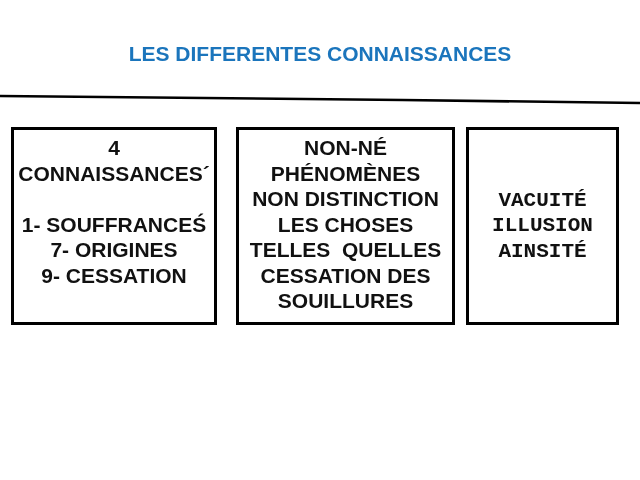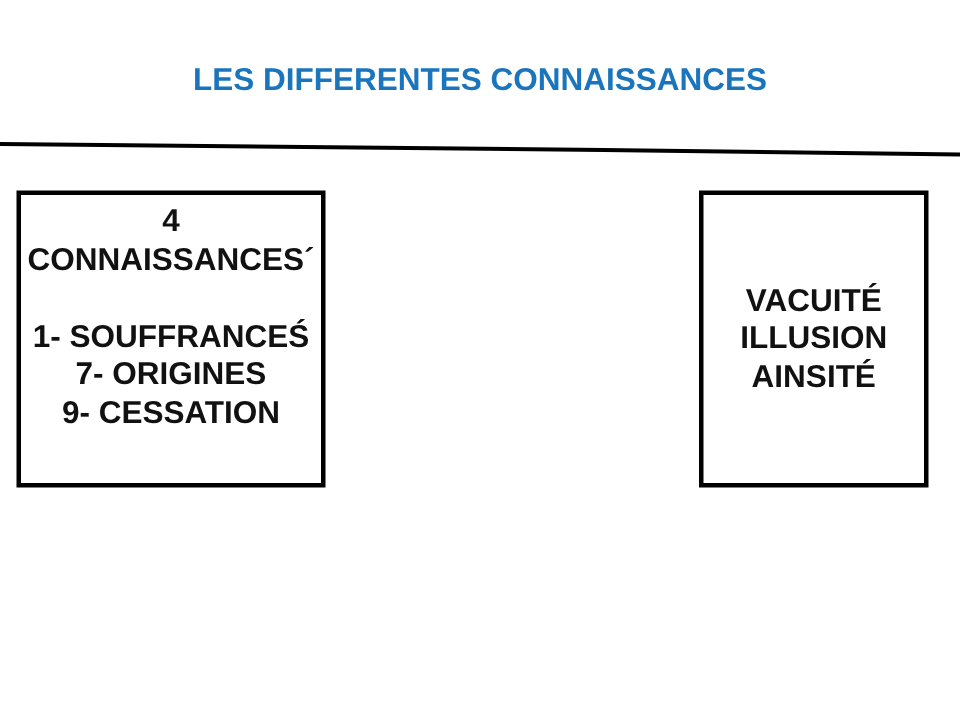--- a/index.html
+++ b/index.html
@@ -50,21 +50,21 @@
     color: var(--text_black);
     font-weight: bold;
     font-size: 21px;
     text-align: center;
     display: flex;
     flex-direction: column;
     align-items: center;
   }
   .box-left   { left: 11px;  width: 206px; padding-top: 5px; justify-content: flex-start; }
   .box-middle { left: 236px; width: 219px; padding-top: 5px; justify-content: flex-start; }
-  .box-right  { left: 466px; width: 153px; justify-content: center; }
+  .box-right  { left: 466px; width: 153px; justify-content: center; font-family: Liberation Mono, monospace; }
   .box-line {
     line-height: 25.5px;
     min-height: 25.5px;
     white-space: pre;
     width: 100%;
   }
 </style>
 </head>
 <body>
 
@@ -78,20 +78,29 @@
 
   <div class="box box-left">
     <div class="box-line">4</div>
     <div class="box-line">CONNAISSANCES´</div>
     <div class="box-line"></div>
     <div class="box-line">1- SOUFFRANCEŚ</div>
     <div class="box-line">7- ORIGINES</div>
     <div class="box-line">9- CESSATION</div>
   </div>
 
+  <div class="box box-middle">
+    <div class="box-line">NON-NÉ</div>
+    <div class="box-line">PHÉNOMÈNES</div>
+    <div class="box-line">NON DISTINCTION</div>
+    <div class="box-line">LES CHOSES</div>
+    <div class="box-line">TELLES  QUELLES</div>
+    <div class="box-line">CESSATION DES</div>
+    <div class="box-line">SOUILLURES</div>
+  </div>
 
   <div class="box box-right">
     <div class="box-line">VACUITÉ</div>
     <div class="box-line">ILLUSION</div>
     <div class="box-line">AINSITÉ</div>
   </div>
 
 </div>
 
 </body></html>

